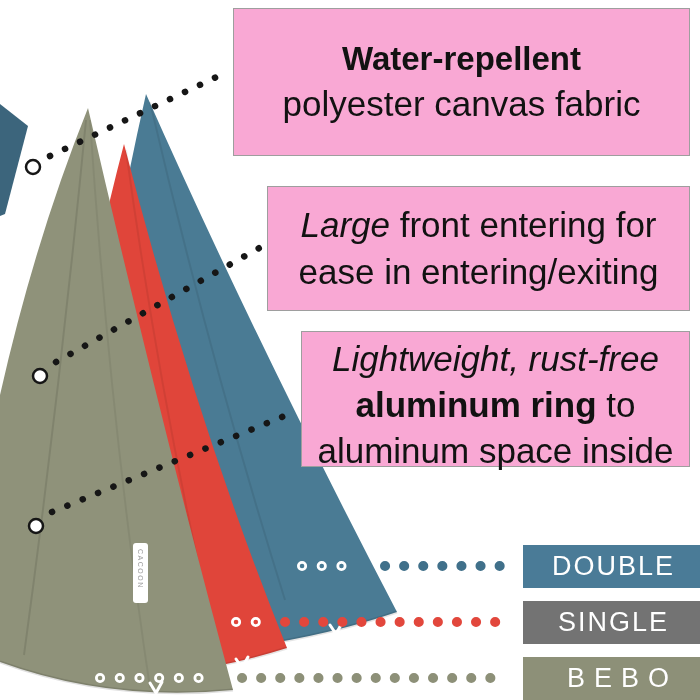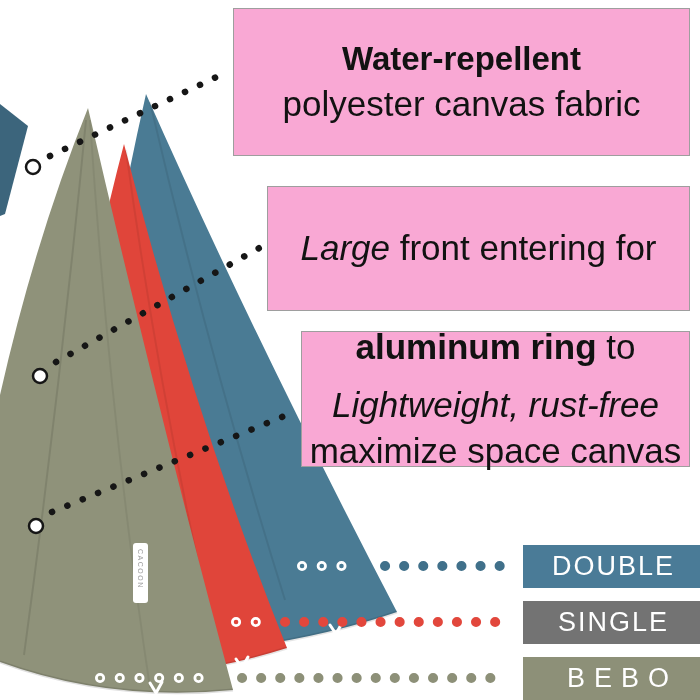--- a/index.html
+++ b/index.html
@@ -79,25 +79,26 @@
     <line x1="242" y1="678" x2="508" y2="678" stroke="#8d9078" stroke-width="10" stroke-dasharray="0.1 19" stroke-linecap="round"></line>
   </svg>
 
   <div class="callout box1">
     <div class="ln big">Water-repellent</div>
     <div class="ln">polyester canvas fabric</div>
   </div>
 
   <div class="callout box2">
     <div class="ln"><span class="em">Large</span><span> front entering for</span></div>
+    <div class="ln">ease in entering/exiting</div>
   </div>
 
   <div class="callout box3">
+    <div class="ln em">Lightweight, rust-free</div>
     <div class="ln"><span class="b">aluminum ring</span><span> to</span></div>
-    <div class="ln em">Lightweight, rust-free</div>
-    <div class="ln">maximize space canvas</div>
+    <div class="ln">aluminum space inside</div>
   </div>
 
   <div class="chip chip-double">DOUBLE</div>
   <div class="chip chip-single">SINGLE</div>
   <div class="chip chip-bebo">BEBO</div>
 
 </div>
 
 </body></html>

